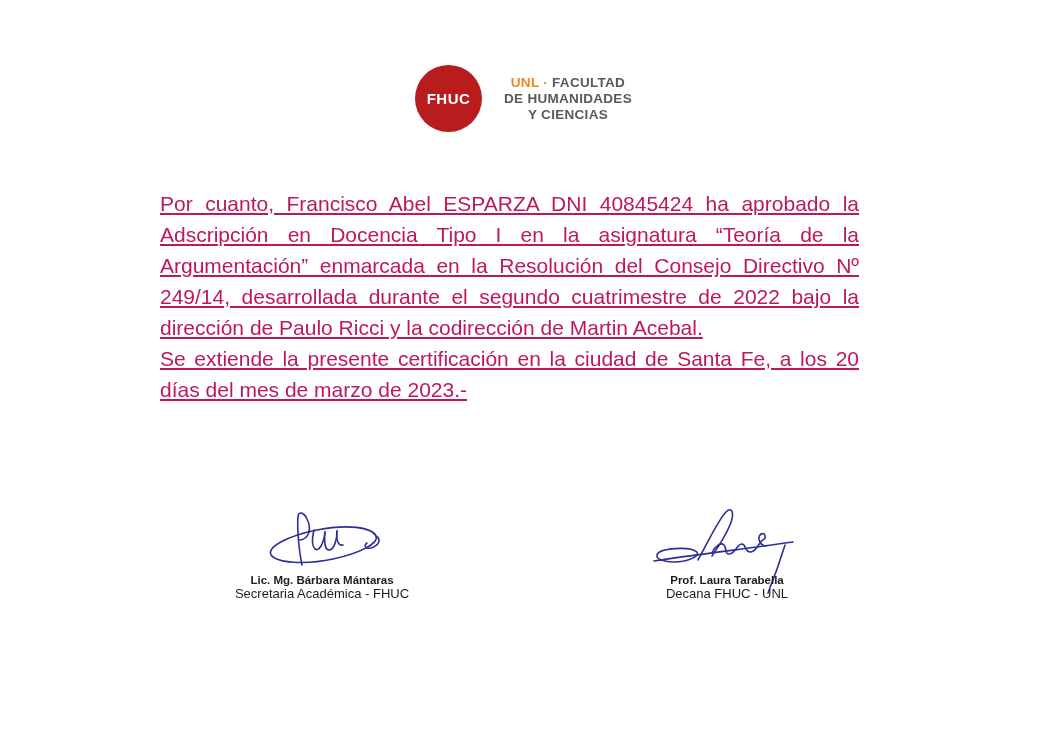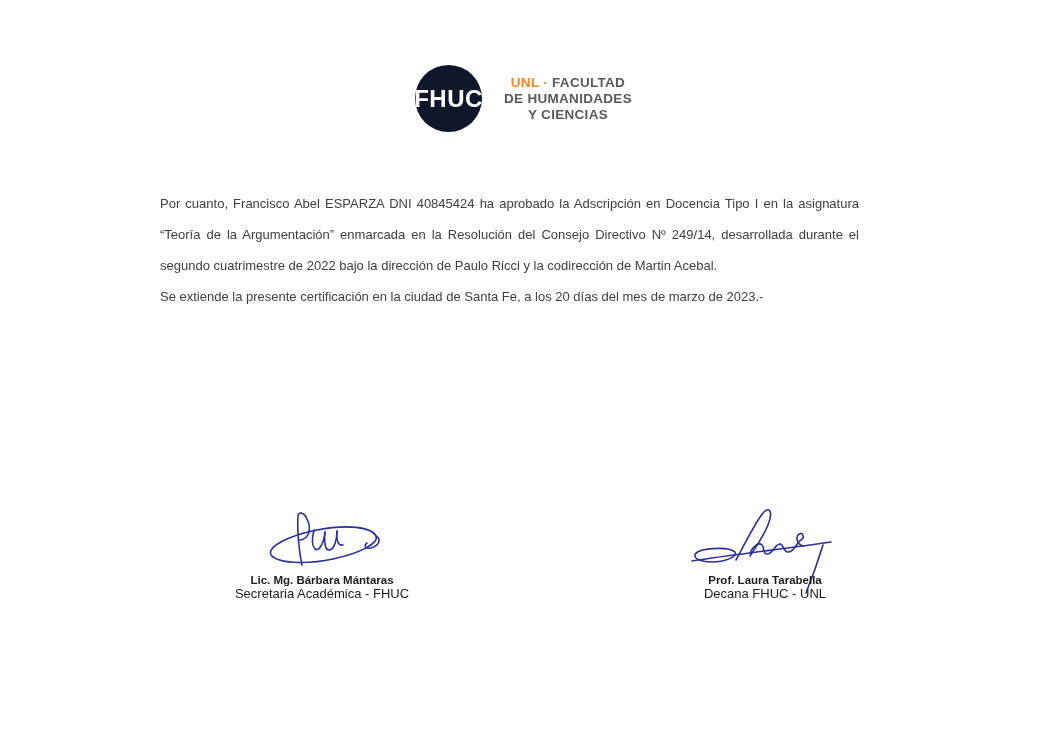--- a/index.html
+++ b/index.html
@@ -18,24 +18,24 @@
     left: 415px;
     top: 65px;
     display: flex;
     align-items: center;
     gap: 22px;
   }
   .logo-badge {
     width: 67px;
     height: 67px;
     border-radius: 50%;
-    background: #0f172a;
+    background: #b91c1c;
     color: #ffffff;
     font-weight: bold;
-    font-size: 24px;
+    font-size: 15px;
     letter-spacing: 0.5px;
     display: flex;
     align-items: center;
     justify-content: center;
   }
   .logo-text {
     font-weight: bold;
     font-size: 13.5px;
     line-height: 16px;
     color: #58595B;
@@ -44,36 +44,37 @@
     text-align: center;
   }
   .logo-text .orange { color: #F08621; margin-right: 4px; }
 
   
   .body-text {
     position: absolute;
     left: 160px;
     top: 188px;
     width: 699px;
-    font-size: 13px;
+    font-size: 21px;
     line-height: 31px;
-    color: #404040;
+    color: #be185d;
     text-align: justify;
+    text-decoration: underline;
   }
   .body-text p { margin: 0; }
 
   
   .sig {
     position: absolute;
     width: 210px;
     text-align: center;
     color: #1C1C1C;
   }
   .sig-left  { left: 217px; top: 503px; }
-  .sig-right { left: 660px; top: 503px; }
+  .sig-right { left: 622px; top: 503px; }
   .sig svg { display: block; margin: 0 auto; overflow: visible; }
   .sig-name  { font-weight: bold; font-size: 11.5px; line-height: 14px; margin-top: 2px; }
   .sig-title { font-size: 13px; line-height: 14px; }
 </style>
 </head>
 <body>
 
 <div class="page">
 
   <div class="logo">

